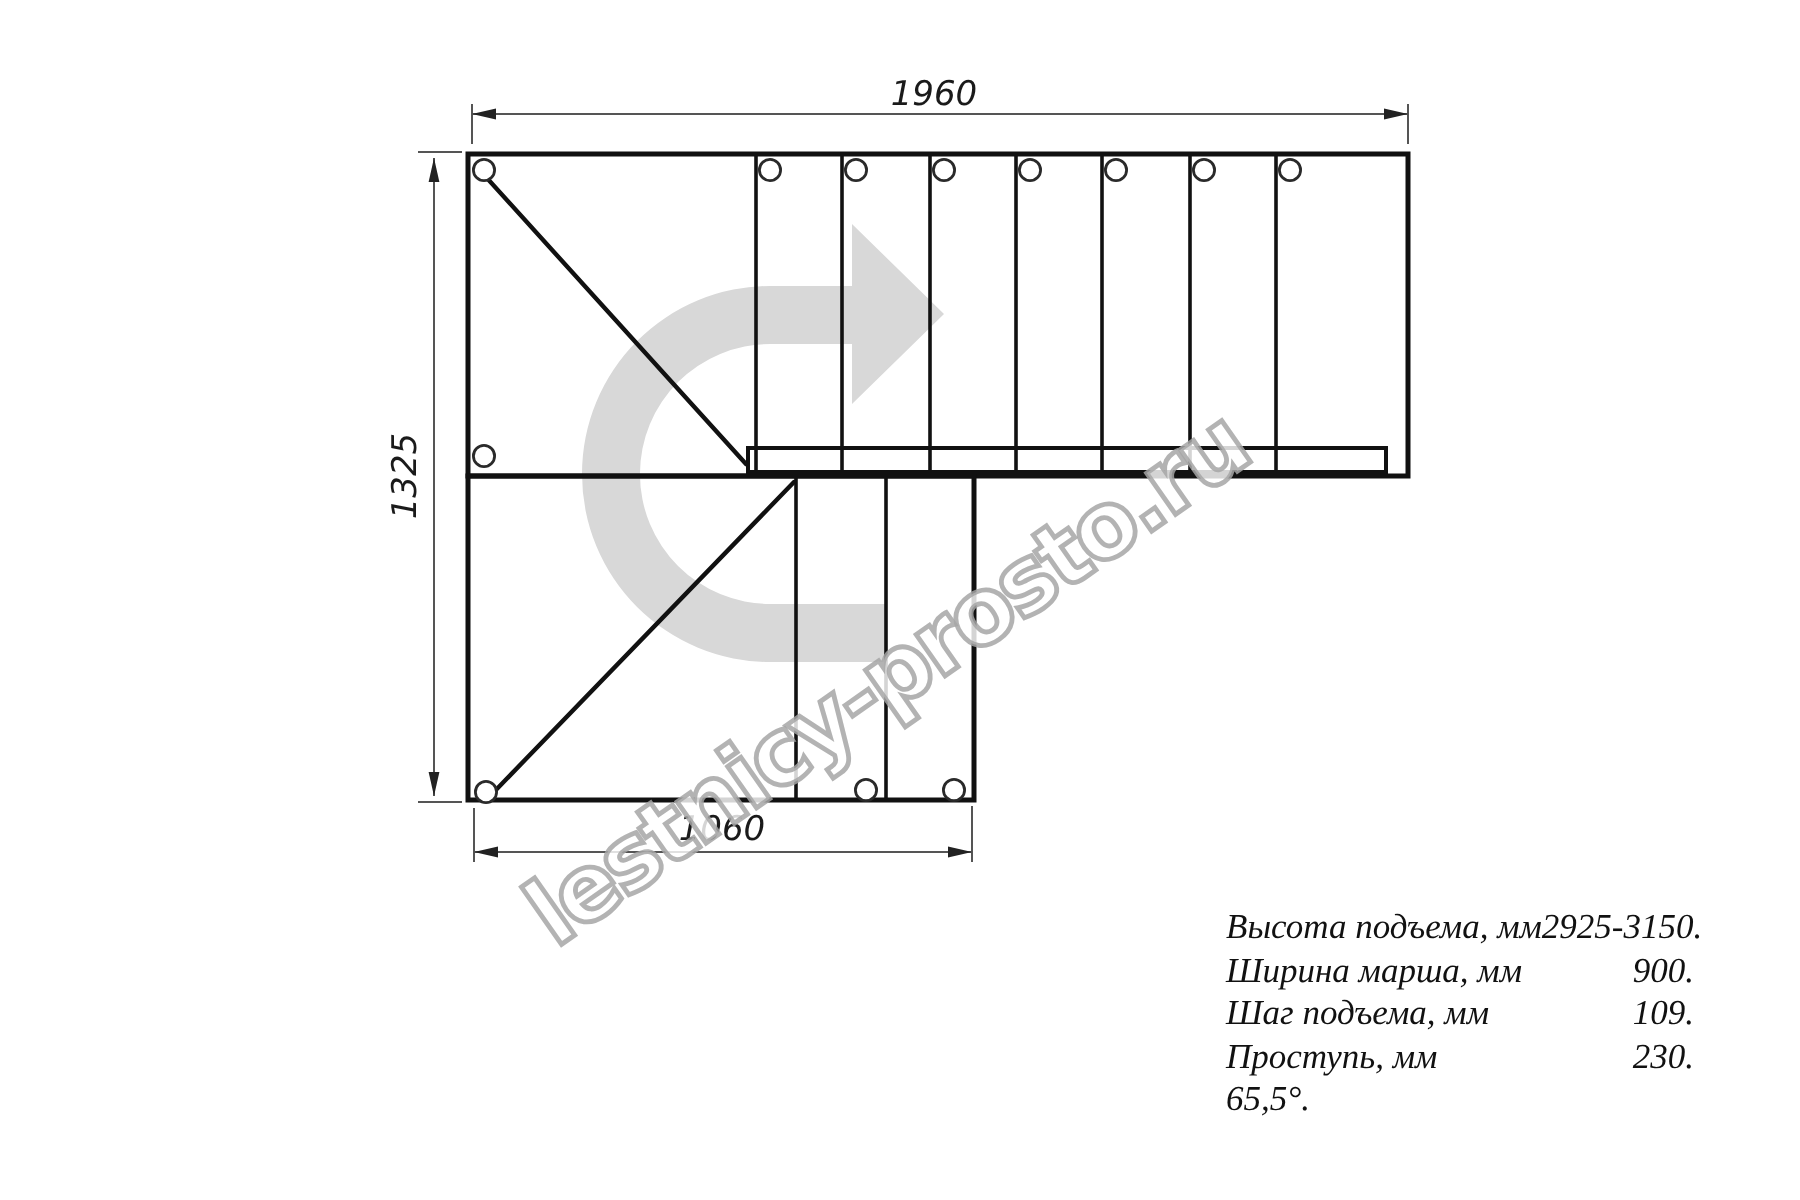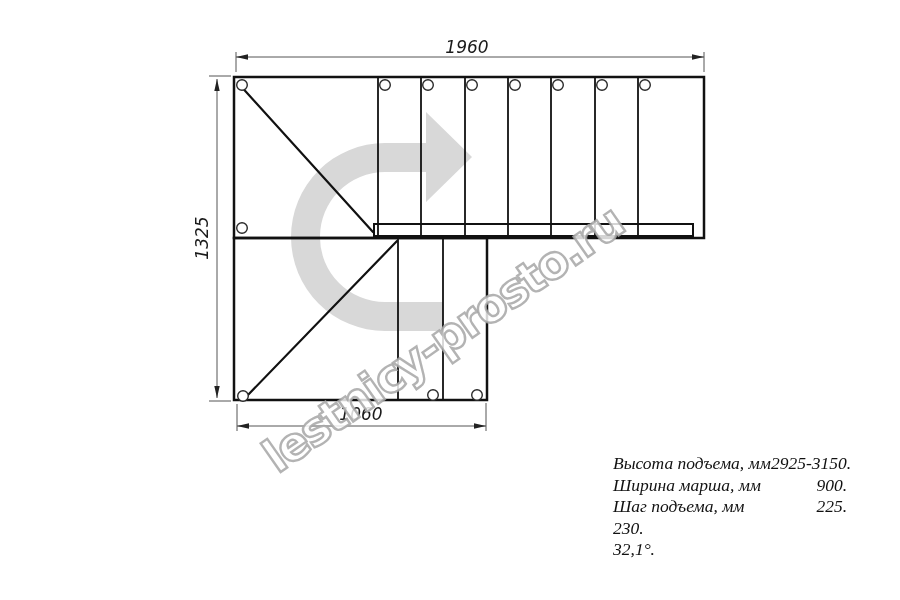--- a/index.html
+++ b/index.html
@@ -123,23 +123,24 @@
     <div class="specs-row">
       <span class="specs-label">Высота подъема, мм</span>
       <span class="specs-value">2925-3150.</span>
     </div>
     <div class="specs-row">
       <span class="specs-label">Ширина марша, мм</span>
       <span class="specs-value">900.</span>
     </div>
     <div class="specs-row">
       <span class="specs-label">Шаг подъема, мм</span>
-      <span class="specs-value">225.</span>
+      <span class="specs-value">109.</span>
     </div>
     <div class="specs-row">
+      <span class="specs-label">Проступь, мм</span>
       <span class="specs-value">230.</span>
     </div>
     <div class="specs-row">
-      <span class="specs-value">32,1°.</span>
+      <span class="specs-value">65,5°.</span>
     </div>
   </div>
 
 </div>
 
 </body></html>

